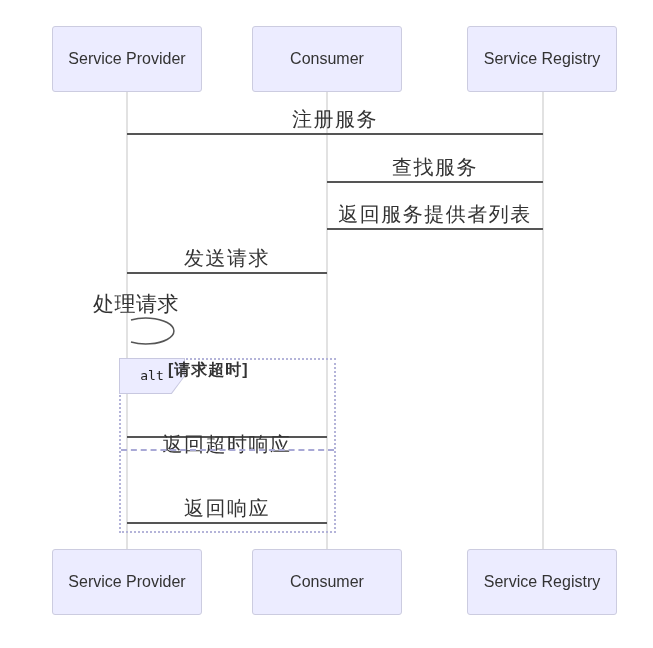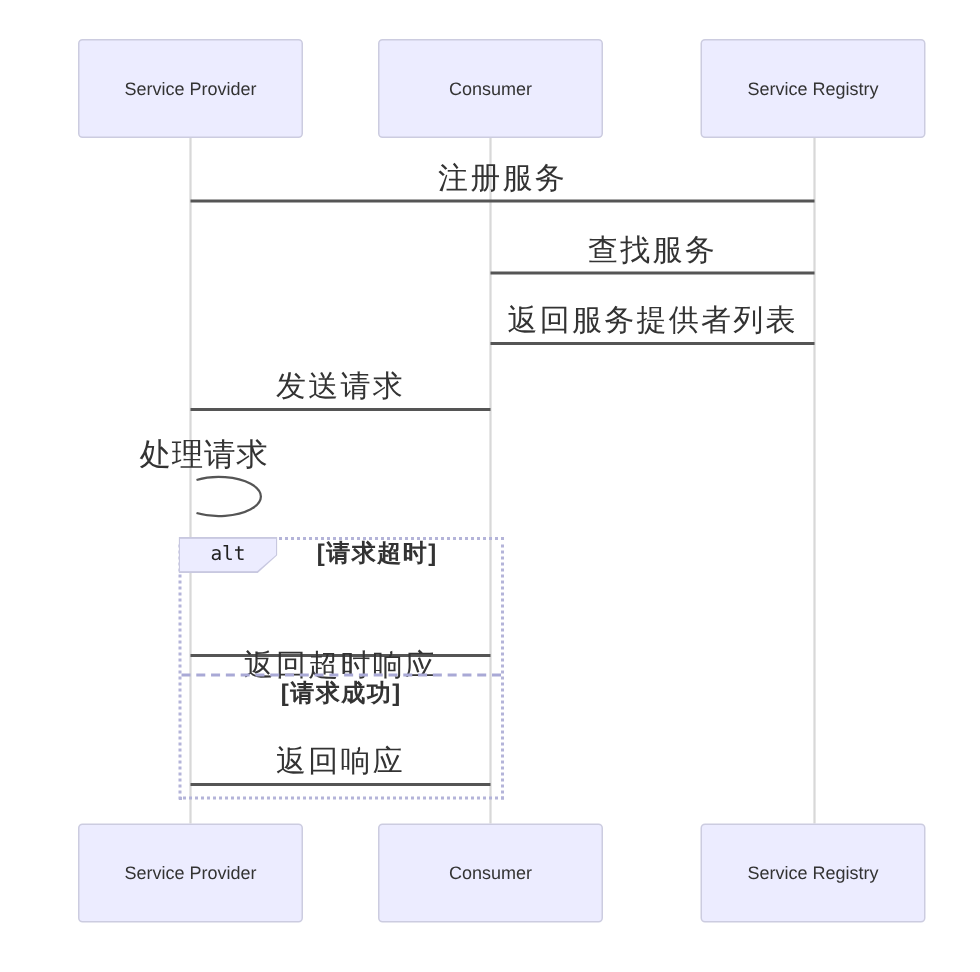--- a/index.html
+++ b/index.html
@@ -17,39 +17,39 @@
   }
   html,body{margin:0;padding:0;background:#fff;}
   body{font-family:"Liberation Sans","DejaVu Sans",sans-serif;}
   .canvas{position:relative;width:653px;height:648px;background:var(--background);overflow:hidden;}
   .wires{position:absolute;left:0;top:0;width:653px;height:648px;pointer-events:none;}
   .lifeline{stroke:var(--lifeline);stroke-width:1.5;}
   .msg-line{stroke:var(--message-line);stroke-width:2;}
   .loop{stroke:var(--message-line);stroke-width:1.5;fill:none;}
   .actor{position:absolute;width:150px;height:66px;background:var(--participant-fill);
     border:1px solid var(--participant-border);border-radius:3px;box-sizing:border-box;
-    display:flex;align-items:center;justify-content:center;font-size:12px;color:var(--text);}
+    display:flex;align-items:center;justify-content:center;font-size:16px;color:var(--text);}
   .msg-label{position:absolute;transform:translateX(-50%);font-size:20px;letter-spacing:1.5px;
     color:var(--text);white-space:nowrap;line-height:19px;}
   .self-label{position:absolute;font-size:21px;letter-spacing:.5px;color:var(--text);white-space:nowrap;line-height:18px;}
   .alt-box{position:absolute;left:119px;top:358px;width:217px;height:175px;box-sizing:border-box;
     border:2px dotted var(--frame-border);}
   .alt-divider{position:absolute;left:121px;top:449px;width:213px;height:0;
     border-top:2px dashed var(--divider);}
-  .alt-label{position:absolute;left:119px;top:358px;width:50px;height:24px;
+  .alt-label{position:absolute;left:119px;top:358px;width:50px;height:36px;
     background:var(--label-border);
     clip-path:polygon(0 0,100% 0,100% 50%,80% 100%,0 100%);padding-left:16px;}
   .alt-label-inner{position:absolute;left:1px;top:1px;right:1px;bottom:1px;
     background:var(--label-fill);
     clip-path:polygon(0 0,100% 0,100% 50%,80% 100%,0 100%);
     display:flex;align-items:center;justify-content:center;
     font-family:"DejaVu Sans Mono","Liberation Mono",monospace;font-size:13px;color:#222;
     padding-bottom:2px;box-sizing:border-box;}
   .cond{position:absolute;font-size:16px;font-weight:bold;color:var(--text);
-    text-align:center;letter-spacing:1px;white-space:nowrap;line-height:19px;}
+    letter-spacing:1px;white-space:nowrap;line-height:19px;}
   .cond-1{left:168px;top:360px;width:167px;}
   .cond-2{left:120px;top:453px;width:215px;}
   .watermark{position:absolute;right:4px;top:617px;font-size:15px;letter-spacing:1px;
     color:var(--watermark);white-space:nowrap;}
 </style>
 </head>
 <body>
 
 <div class="canvas">
 
@@ -83,21 +83,20 @@
   <div class="msg-label" style="left:227px;top:249px">发送请求</div>
   <div class="self-label" style="left:93px;top:295px">处理请求</div>
 
   <div class="alt-box"></div>
   <div class="alt-label">
     <div class="alt-label-inner">alt</div>
   </div>
   <div class="cond cond-1">[请求超时]</div>
   <div class="msg-label" style="left:227px;top:435px">返回超时响应</div>
   <div class="alt-divider"></div>
-  <div class="cond cond-2">[请求成功]</div>
   <div class="msg-label" style="left:227px;top:499px">返回响应</div>
 
   <div class="actor" style="left:52px;top:549px">
     <span>Service Provider</span>
   </div>
   <div class="actor" style="left:252px;top:549px">
     <span>Consumer</span>
   </div>
   <div class="actor" style="left:467px;top:549px">
     <span>Service Registry</span>

